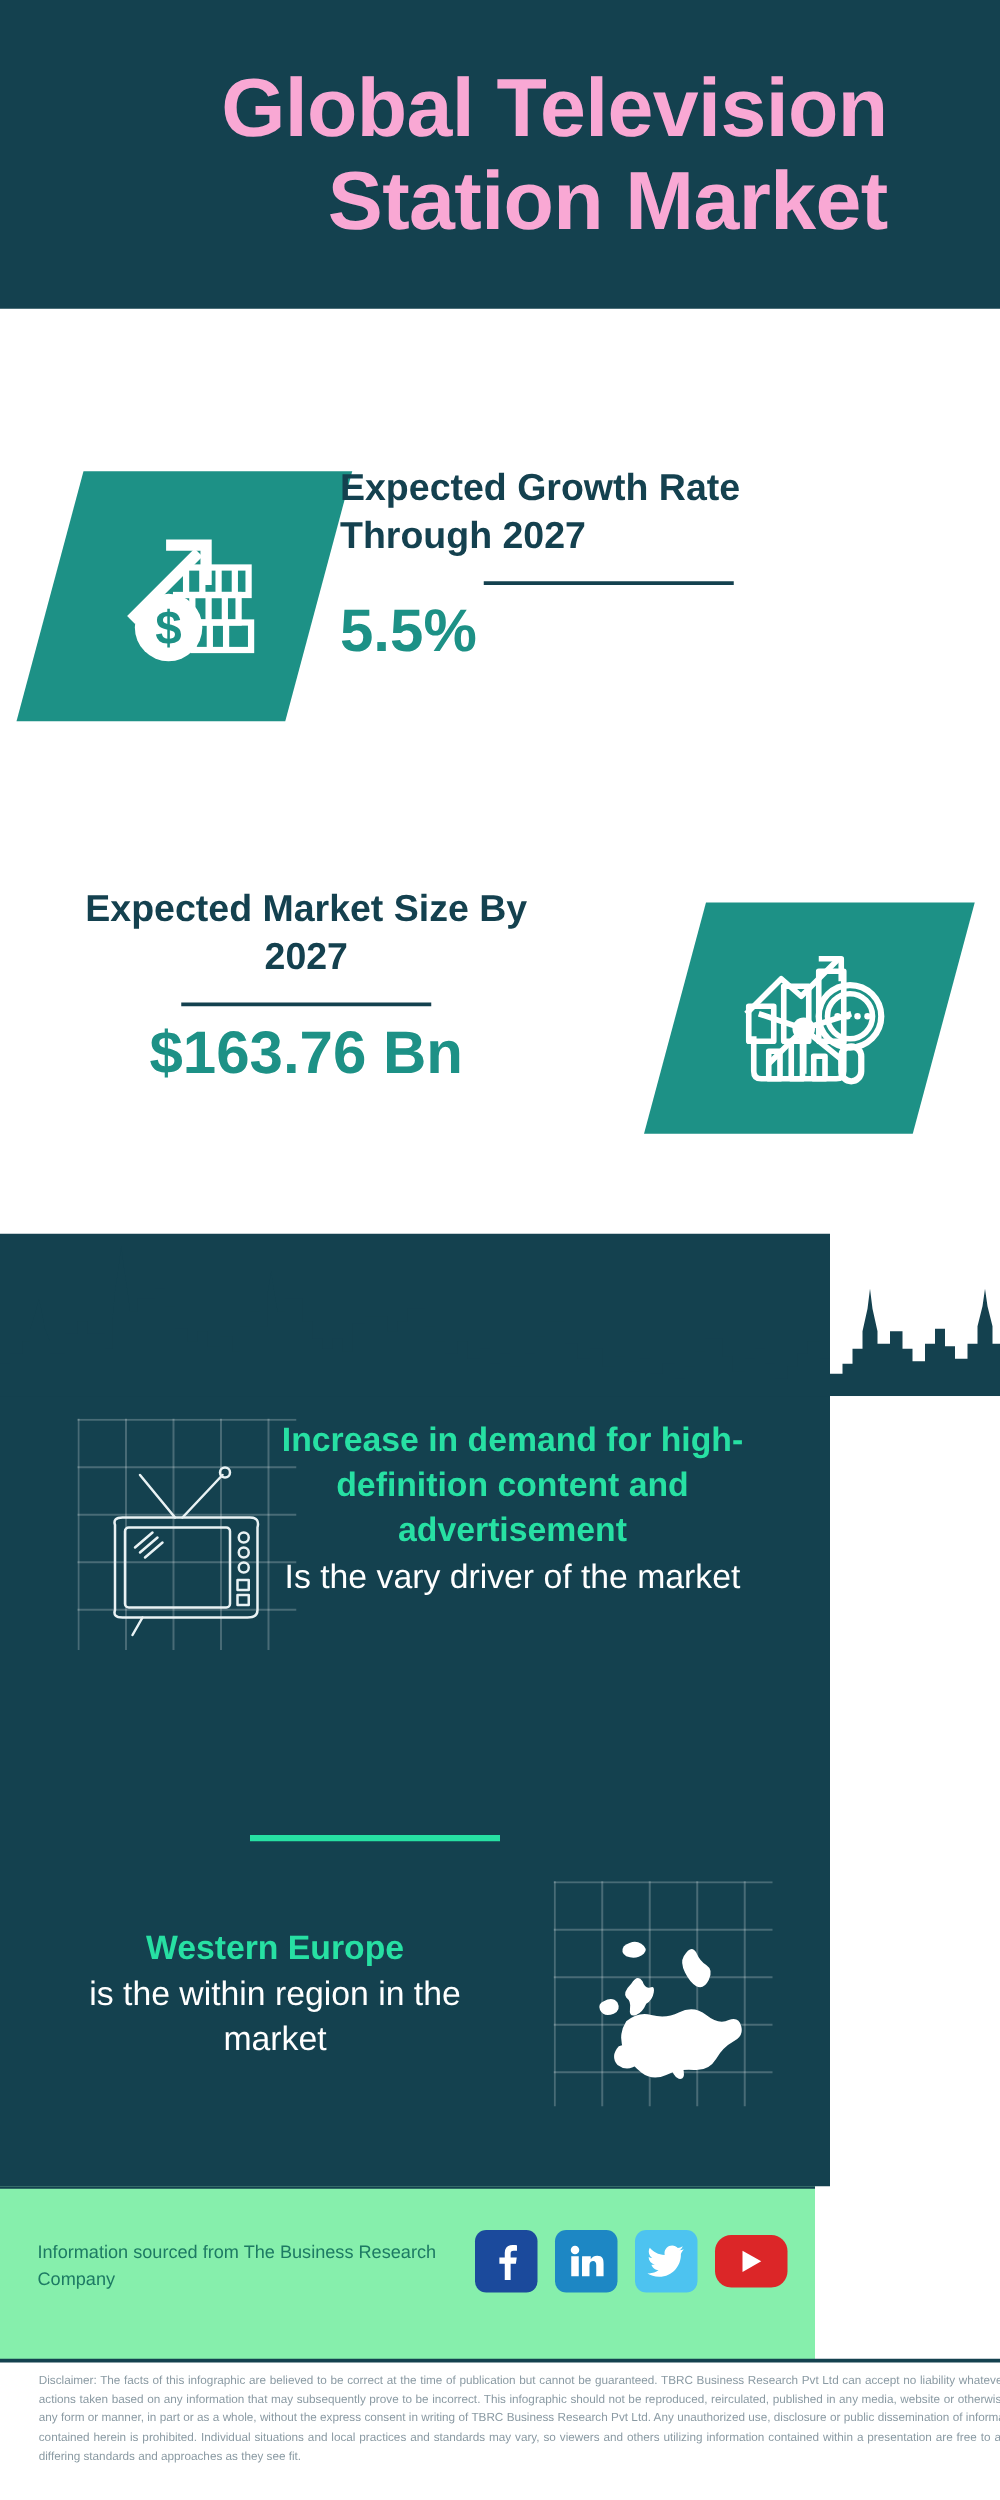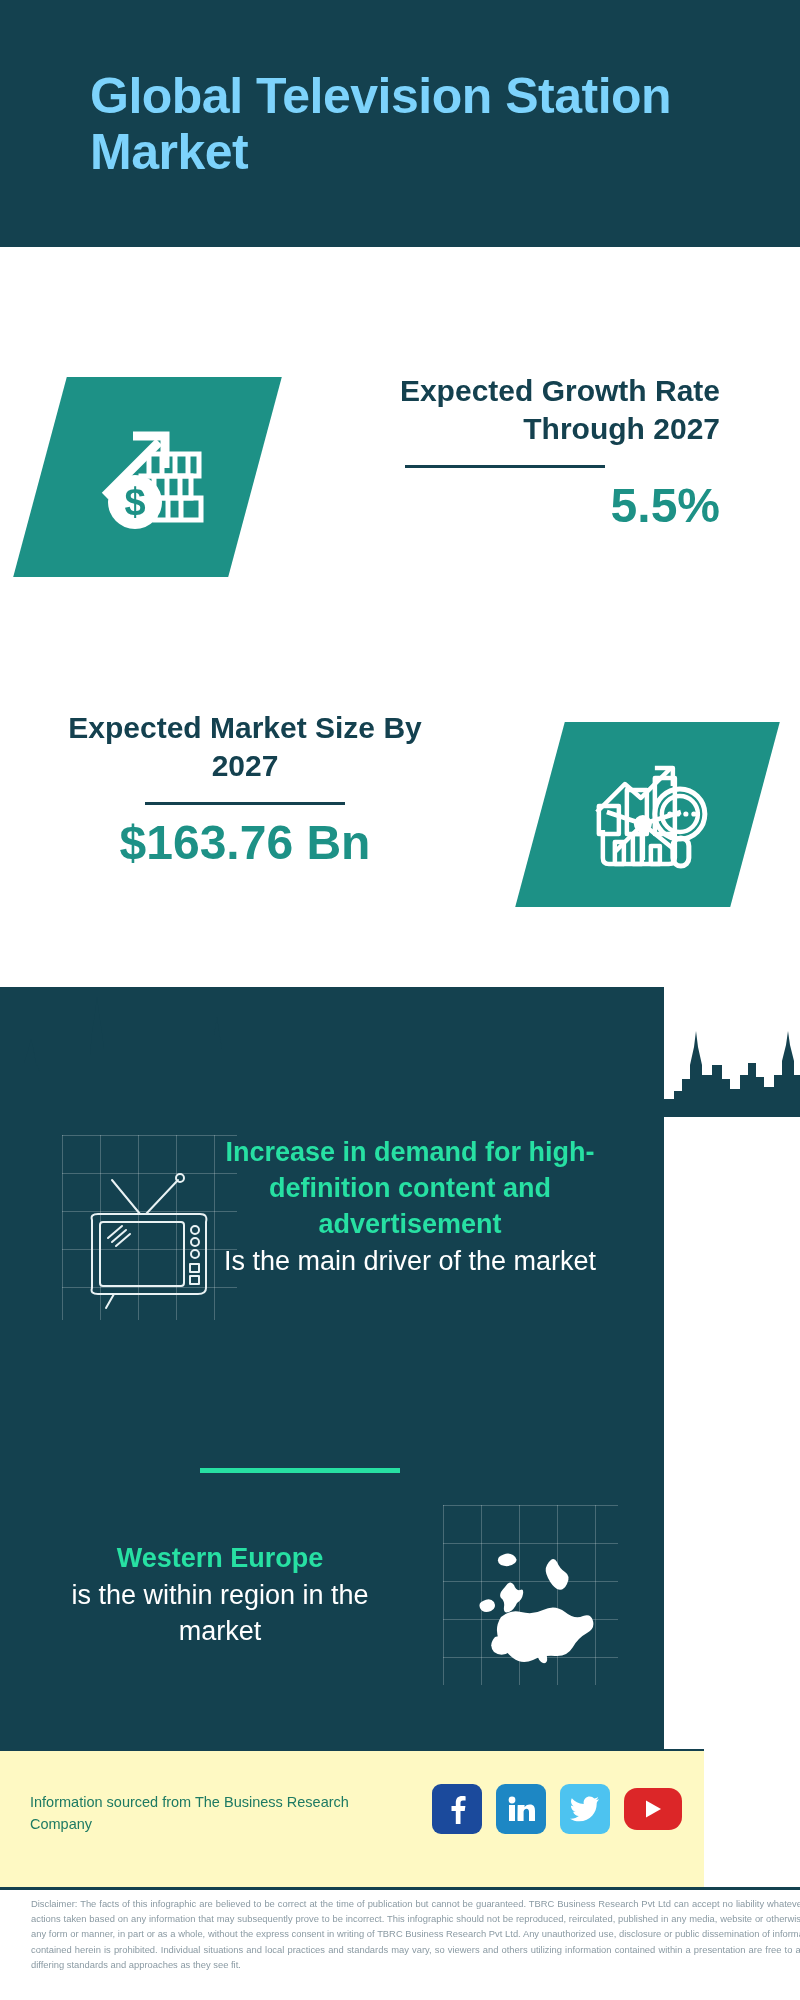--- a/index.html
+++ b/index.html
@@ -14,46 +14,46 @@
   }
   .page { width:800px; height:2000px; position:relative; background:#fff; }
 
   
   .header {
     position:absolute; left:0; top:0; width:800px; height:247px;
     background:#14414f;
     display:flex; align-items:center; justify-content:center;
   }
   .header-title {
-    color:#7dd3fc;
-    font-size:50px;
+    color:#f9a8d4;
+    font-size:66px;
     font-weight:bold;
     line-height:1.12;
-    text-align:left;
+    text-align:right;
     letter-spacing:-0.5px;
     max-width:620px;
   }
 
   
   .stat1 {
     position:absolute; left:0; top:247px; width:800px; height:440px;
   }
   .para-badge {
     position:absolute;
     background:#1d9186;
     display:flex; align-items:center; justify-content:center;
   }
   .badge-left {
     left:40px; top:130px; width:215px; height:200px;
     transform:skewX(-15deg);
   }
   .badge-left .ico { transform:skewX(15deg); }
   .stat1-text {
-    position:absolute; left:290px; top:125px; width:430px;
-    text-align:right;
+    position:absolute; left:272px; top:125px; width:430px;
+    text-align:left;
   }
   .stat-label {
     color:#14414f; font-size:30px; font-weight:bold; line-height:1.28;
   }
   .stat-rule {
     width:200px; height:3px; background:#14414f; margin:16px auto 10px auto;
   }
   .stat-value {
     color:#1d9186; font-size:48px; font-weight:bold; line-height:1.15;
   }
@@ -103,22 +103,22 @@
   .green-divider {
     position:absolute; left:200px; top:481px; width:200px; height:5px;
     background:#27e0a3;
   }
   .region-text {
     position:absolute; left:55px; top:554px; width:330px; text-align:center;
   }
 
   
   .footer {
-    position:absolute; left:0; top:1749px; width:704px; height:140px;
-    background:#fef9c3;
+    position:absolute; left:0; top:1749px; width:652px; height:140px;
+    background:#86efac;
     border-top:2px solid #14414f;
   }
   .source-block {
     position:absolute; left:30px; top:40px; width:380px;
     color:#1d7a63; font-size:14.5px; line-height:1.55;
   }
   .social-row {
     position:absolute; right:22px; top:33px;
     display:flex; gap:14px; align-items:center;
   }
@@ -259,21 +259,21 @@
           <rect x="128" y="122" width="9" height="8"></rect>
           <rect x="128" y="134" width="9" height="8"></rect>
 
           <path d="M52 152 L44 166"></path>
         </g>
       </svg>
     </div>
 
     <div class="driver-text">
       <div class="accent-line">Increase in demand for high-definition content and advertisement</div>
-      <div class="white-line">Is the main driver of the market</div>
+      <div class="white-line">Is the vary driver of the market</div>
     </div>
 
     <div class="green-divider"></div>
 
     <div class="region-text">
       <div class="accent-line">Western Europe</div>
       <div class="white-line">is the within region in the market</div>
     </div>
 
     <div class="grid-bg grid-map"></div>

